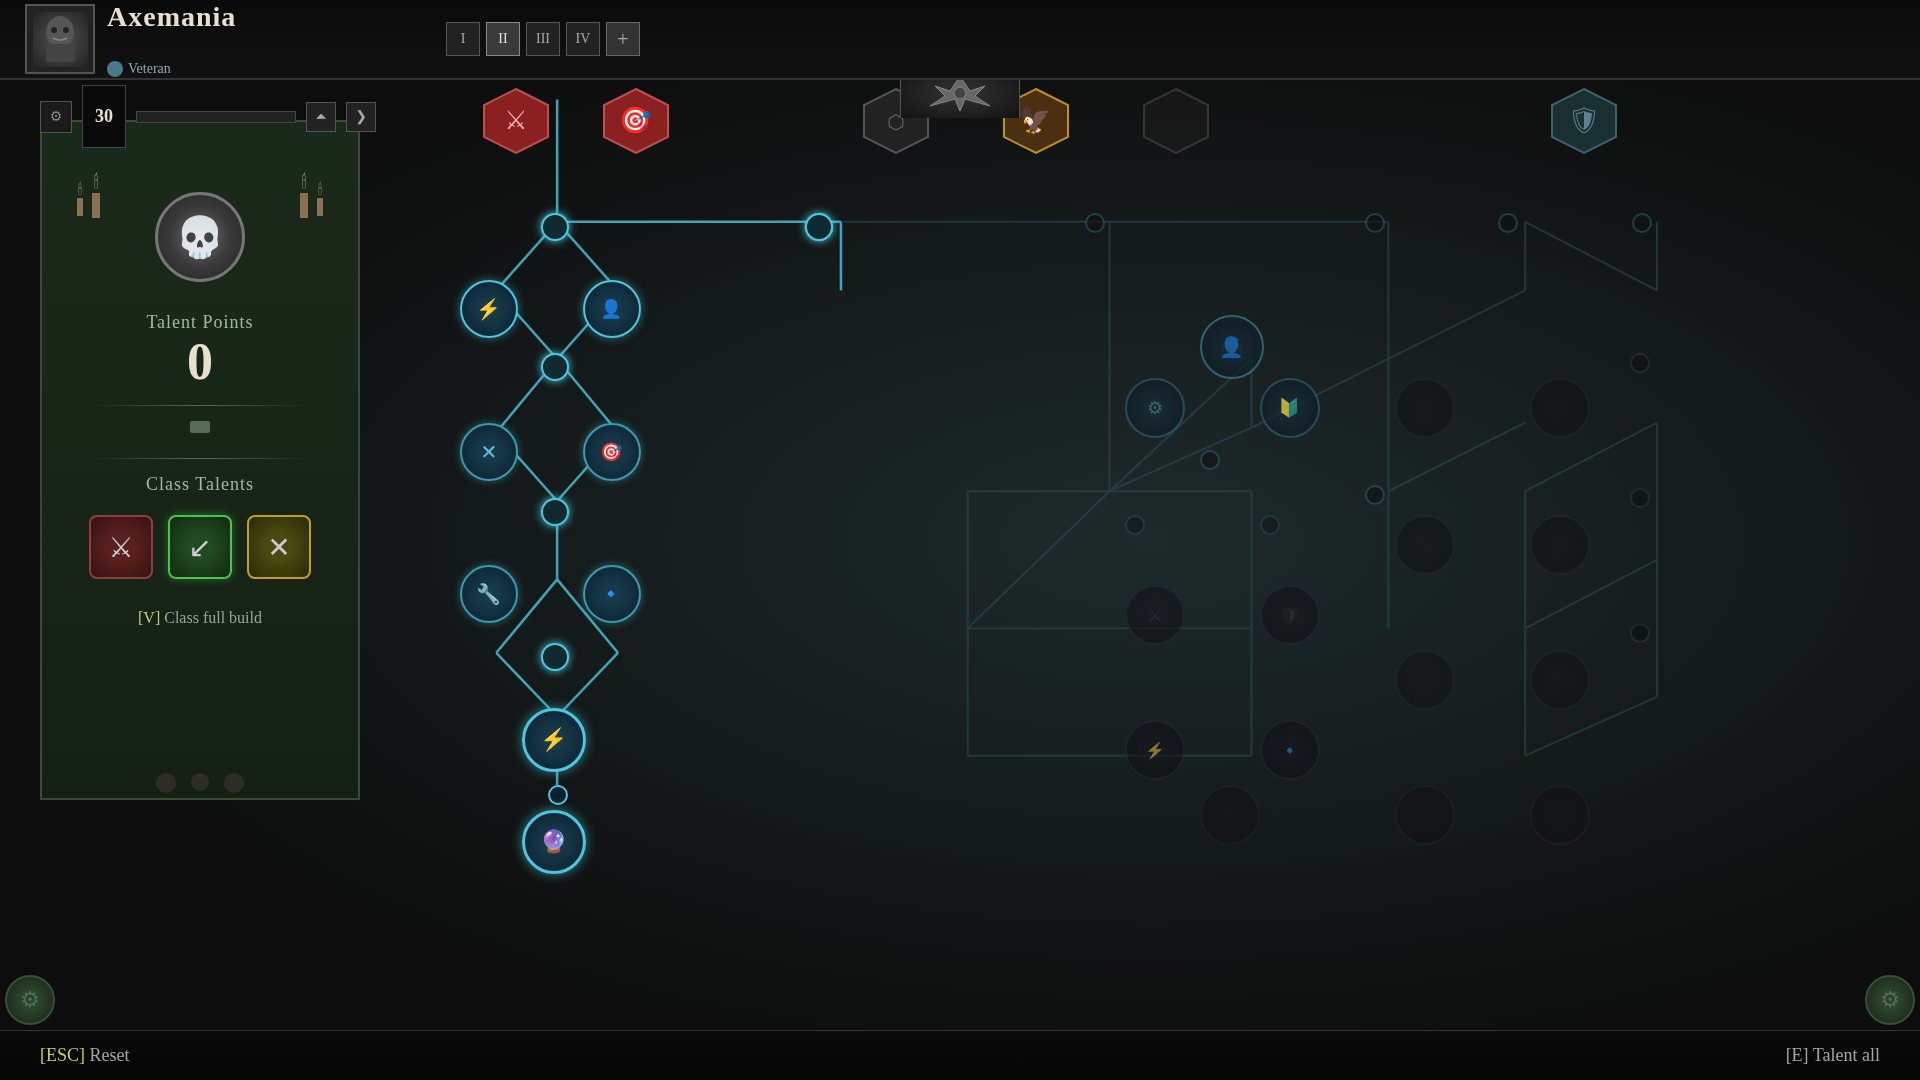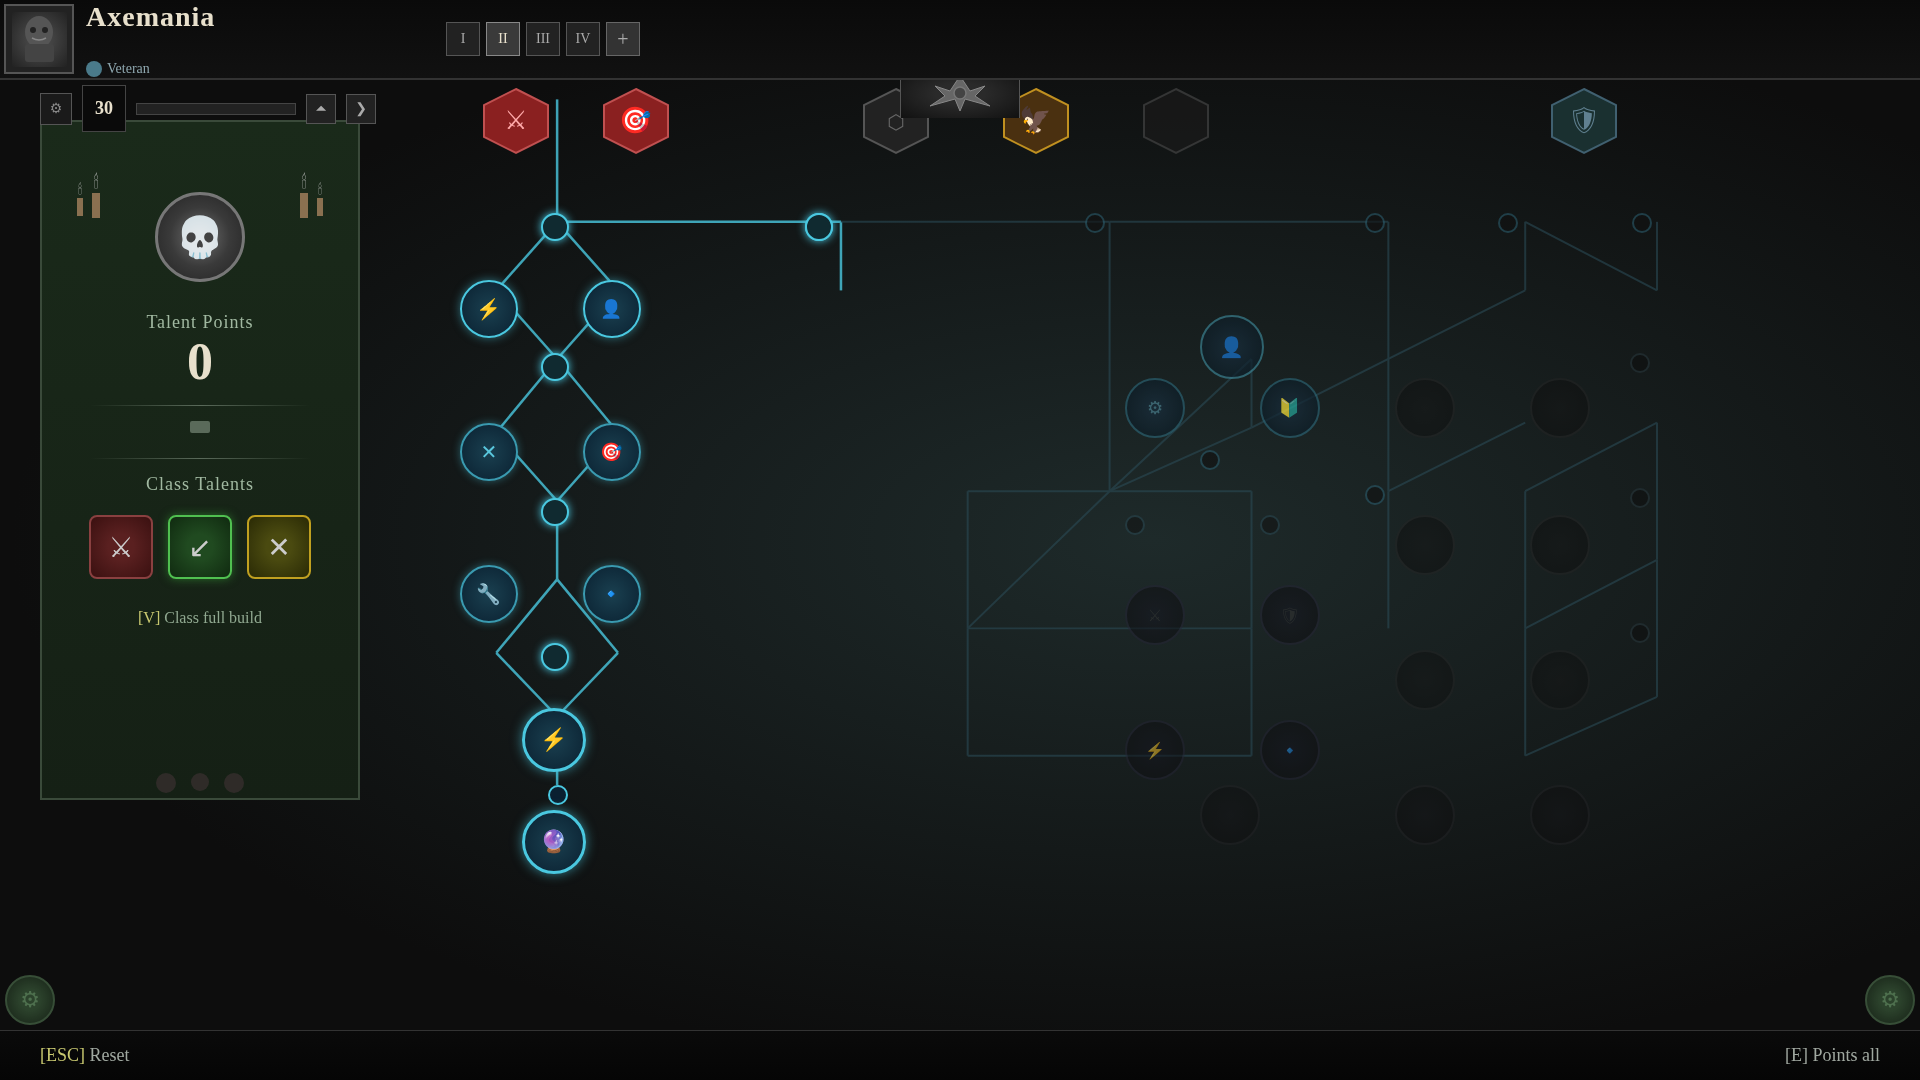--- a/index.html
+++ b/index.html
@@ -29,21 +29,21 @@
       border-bottom: 2px solid #333;
       display: flex;
       align-items: center;
       z-index: 10;
     }
 
     .header-left {
       display: flex;
       align-items: center;
       width: 440px;
-      padding-left: 4px;
+      padding-left: 25px;
       gap: 12px;
     }
 
     .avatar-frame {
       width: 70px;
       height: 70px;
       background: #222;
       border: 2px solid #555;
       display: flex;
       align-items: center;
@@ -283,21 +283,21 @@
       gap: 10px;
       z-index: 10;
     }
 
     .level-num {
       background: #0a0a0a;
       border: 1px solid #444;
       color: #e8e0cc;
       font-size: 18px;
       font-weight: bold;
-      padding: 12px 12px;
+      padding: 20px 12px;
     }
 
     .xp-bar {
       width: 160px;
       height: 12px;
       background: #222;
       border: 1px solid #444;
     }
 
     .chevron-btn {
@@ -715,15 +715,15 @@
 <div class="corner-deco corner-br">
   <div class="corner-circle">⚙</div>
 </div>
 
 <div class="bottom-bar">
   <div class="esc-back">
     <span class="key">[ESC]</span>
     <span> Reset</span>
   </div>
   <div class="reset-all">
-    <span>[E] Points all</span>
+    <span>[E] Talent all</span>
   </div>
 </div>
 
 </body></html>

